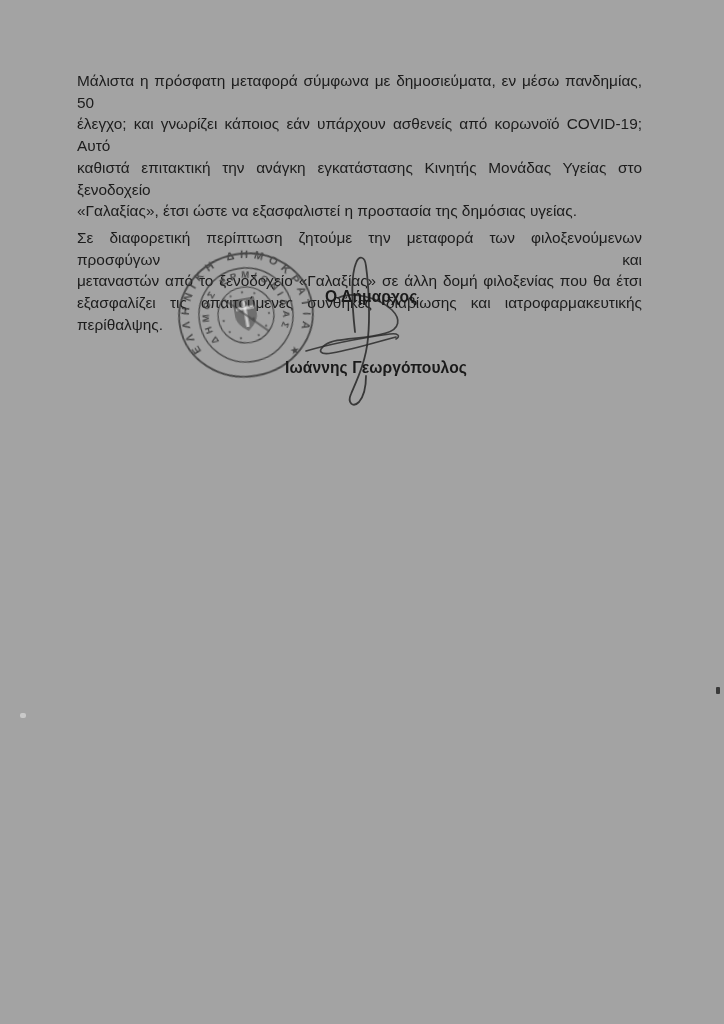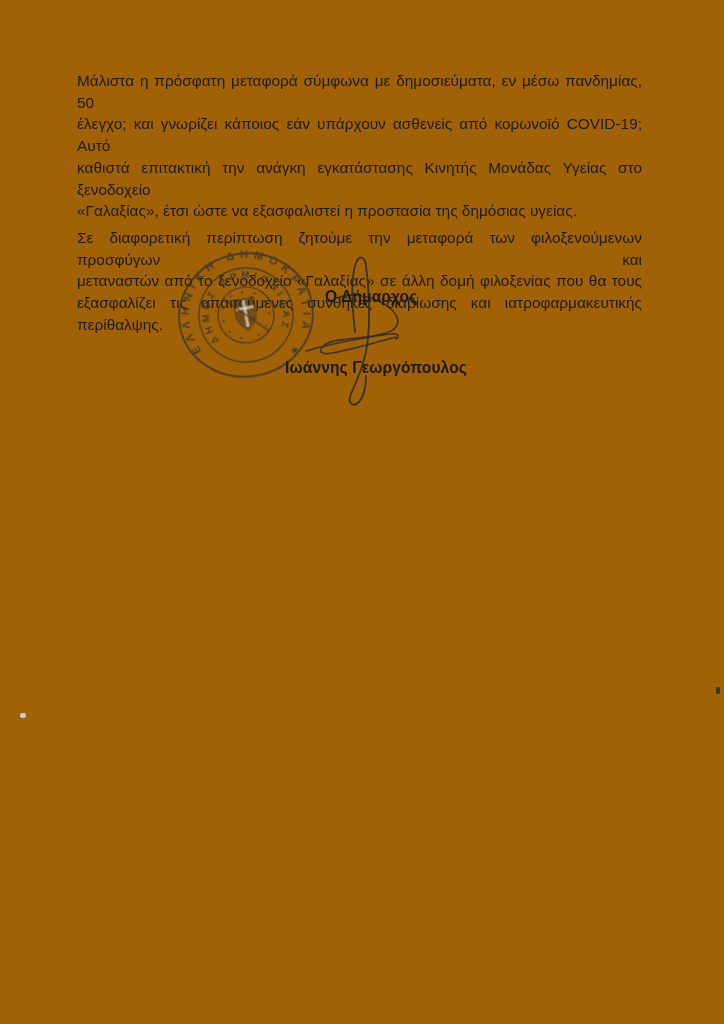--- a/index.html
+++ b/index.html
@@ -1,19 +1,19 @@
 <!DOCTYPE html>
 <html><head>
 <meta charset="utf-8">
 <style>
   html,body{margin:0;padding:0;background:#ffffff;}
   .page{
     position:relative;
     width:724px;height:1024px;
-    background:#a16207;
+    background:#a3a3a3;
     font-family:"Liberation Sans", sans-serif;
     color:#1f1f1f;
     overflow:hidden;
   }
   .body-text{
     position:absolute;
     left:77px;top:70px;width:565px;
     font-size:15.4px;
     line-height:21.7px;
     color:#1c1c1c;
@@ -73,21 +73,21 @@
 
   <div class="body-text">
     <div class="paragraph">
         <div class="line">Μάλιστα η πρόσφατη μεταφορά σύμφωνα με δημοσιεύματα, εν μέσω πανδημίας, 50</div>
         <div class="line">έλεγχο; και γνωρίζει κάποιος εάν υπάρχουν ασθενείς από κορωνοϊό COVID-19; Αυτό</div>
         <div class="line">καθιστά επιτακτική την ανάγκη εγκατάστασης Κινητής Μονάδας Υγείας στο ξενοδοχείο</div>
         <div class="line last">«Γαλαξίας», έτσι ώστε να εξασφαλιστεί η προστασία της δημόσιας υγείας.</div>
       </div>
     <div class="paragraph">
         <div class="line">Σε διαφορετική περίπτωση ζητούμε την μεταφορά των φιλοξενούμενων προσφύγων και</div>
-        <div class="line">μεταναστών από το ξενοδοχείο «Γαλαξίας» σε άλλη δομή φιλοξενίας που θα τους</div>
+        <div class="line">μεταναστών από το ξενοδοχείο «Γαλαξίας» σε άλλη δομή φιλοξενίας που θα έτσι</div>
         <div class="line last">εξασφαλίζει τις απαιτούμενες συνθήκες διαβίωσης και ιατροφαρμακευτικής περίθαλψης.</div>
       </div>
   </div>
 
   <svg class="stamp-svg" viewBox="0 0 160 160">
     <defs>
       <filter id="inkblur" x="-20%" y="-20%" width="140%" height="140%">
         <feGaussianBlur stdDeviation="0.5"></feGaussianBlur>
       </filter>
       <path id="outerArc" d="M 80 137 A 57 57 0 1 1 80 23 A 57 57 0 1 1 80 137" fill="none"></path>

